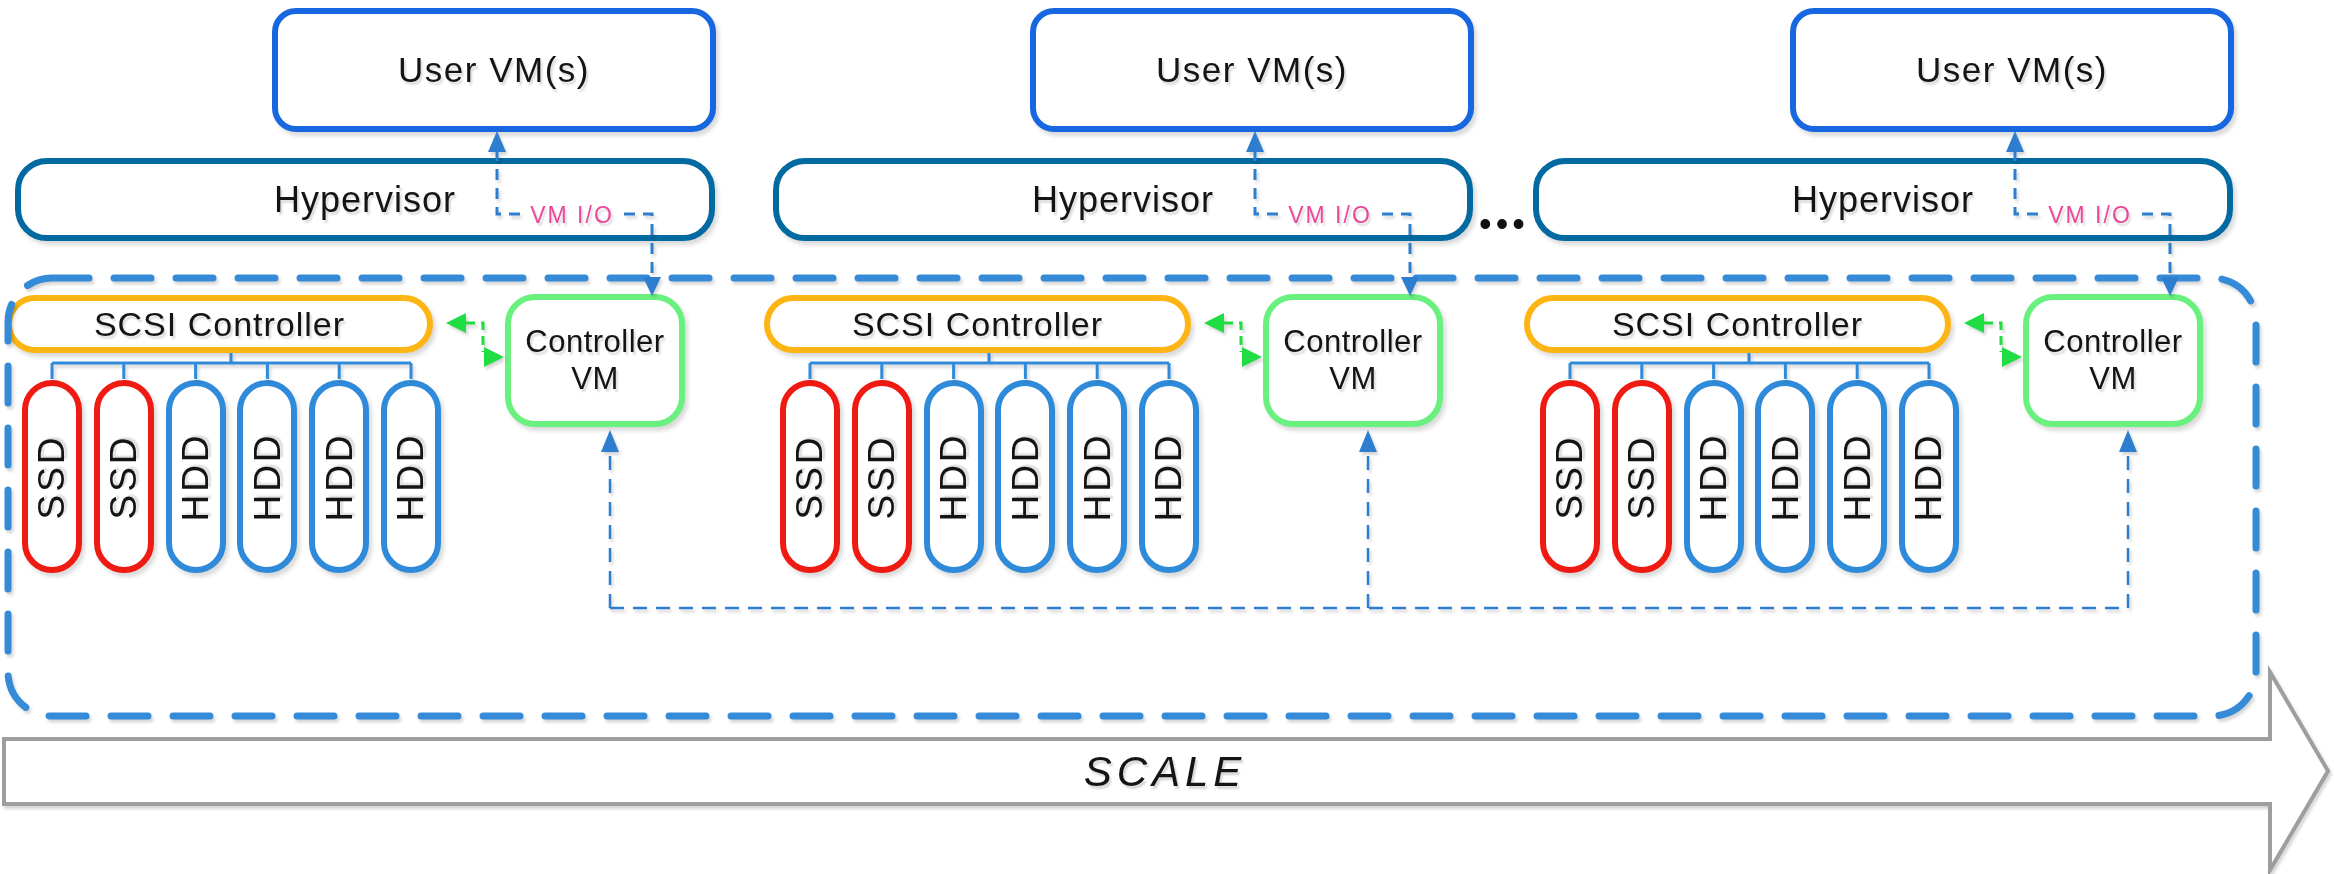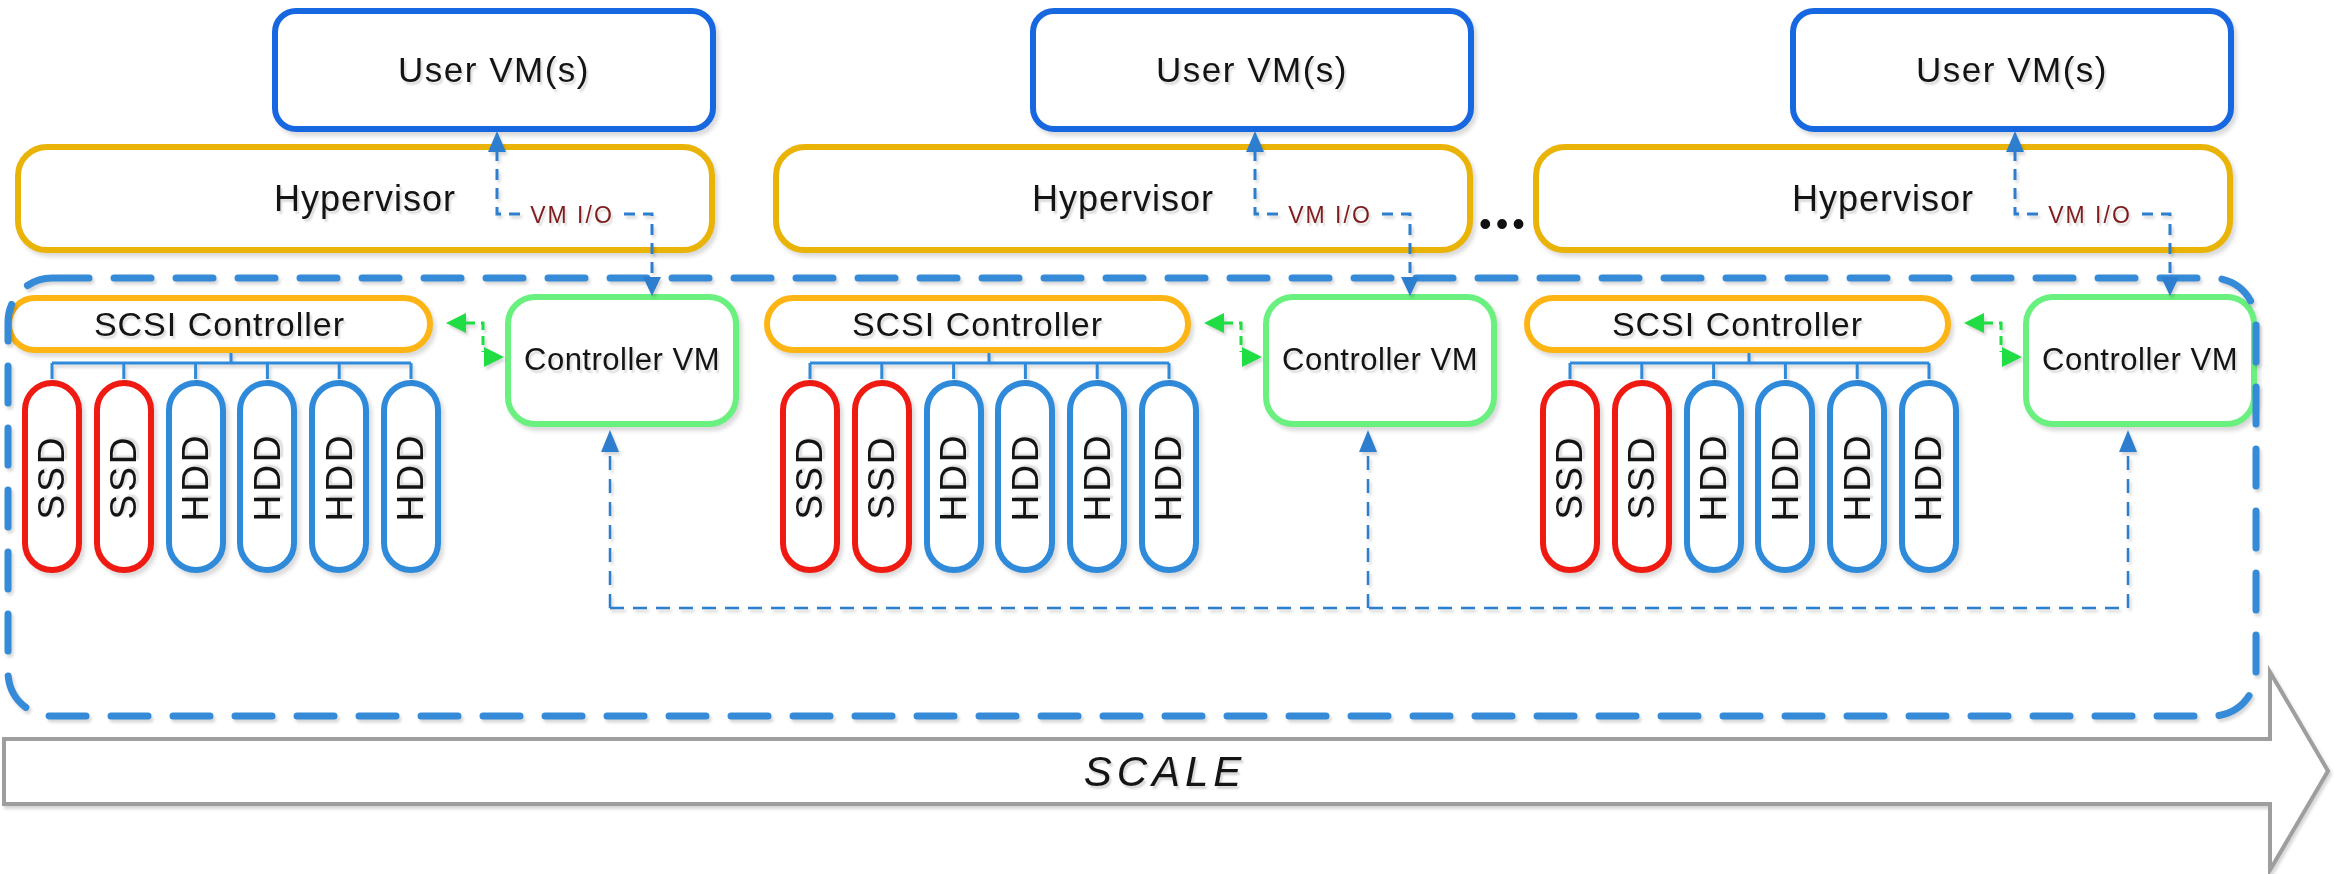--- a/index.html
+++ b/index.html
@@ -9,28 +9,28 @@
   }
   
   .node{position:absolute;top:0;width:720px;height:874px;}
   .box{
     position:absolute;background:#ffffff;box-sizing:border-box;
     display:flex;align-items:center;justify-content:center;
     box-shadow:3px 4px 4px rgba(0,0,0,0.15);
   }
   .box span{text-shadow:2px 3px 2px rgba(0,0,0,0.14);}
   .uservm{left:272px;top:8px;width:444px;height:124px;border:6px solid #1667e0;border-radius:24px;font-size:35px;letter-spacing:1.5px;}
-  .hyper {left:15px;top:144px;width:700px;height:109px;border:6px solid #eab308;border-radius:32px;font-size:36px;letter-spacing:1px;}
+  .hyper {left:15px;top:158px;width:700px;height:83px;border:6px solid #0369a1;border-radius:32px;font-size:36px;letter-spacing:1px;}
   .vmio{
     position:absolute;left:512px;top:201px;width:120px;height:28px;line-height:28px;
-    text-align:center;font-size:23px;letter-spacing:2px;color:#7f1d1d;
+    text-align:center;font-size:23px;letter-spacing:2px;color:#ec4899;
     text-shadow:2px 3px 2px rgba(0,0,0,0.14);background:#fff;
   }
   .scsi{left:6px;top:295px;width:427px;height:58px;border:6px solid #fcb514;border-radius:29px;font-size:34px;letter-spacing:1px;}
-  .cvm{left:505px;top:294px;width:234px;height:133px;border:6px solid #6af07f;border-radius:30px;
+  .cvm{left:505px;top:294px;width:180px;height:133px;border:6px solid #6af07f;border-radius:30px;
        font-size:31px;line-height:1.18;text-align:center;padding:0 6px;letter-spacing:0.5px;}
   .disk{
     position:absolute;top:380px;width:60px;height:193px;background:#fff;border-radius:30px;
     box-sizing:border-box;display:flex;align-items:center;justify-content:center;
     box-shadow:3px 4px 4px rgba(0,0,0,0.15);
   }
   .disk.ssd{border:6px solid #ef1a12;}
   .disk.hdd{border:6px solid #2f8ad9;}
   .disk span{transform:rotate(-90deg);white-space:nowrap;font-size:37px;letter-spacing:3px;text-shadow:2px 3px 2px rgba(0,0,0,0.14);}
   .d0{left:22px}.d1{left:93.8px}.d2{left:165.6px}.d3{left:237.4px}.d4{left:309.2px}.d5{left:381px}

